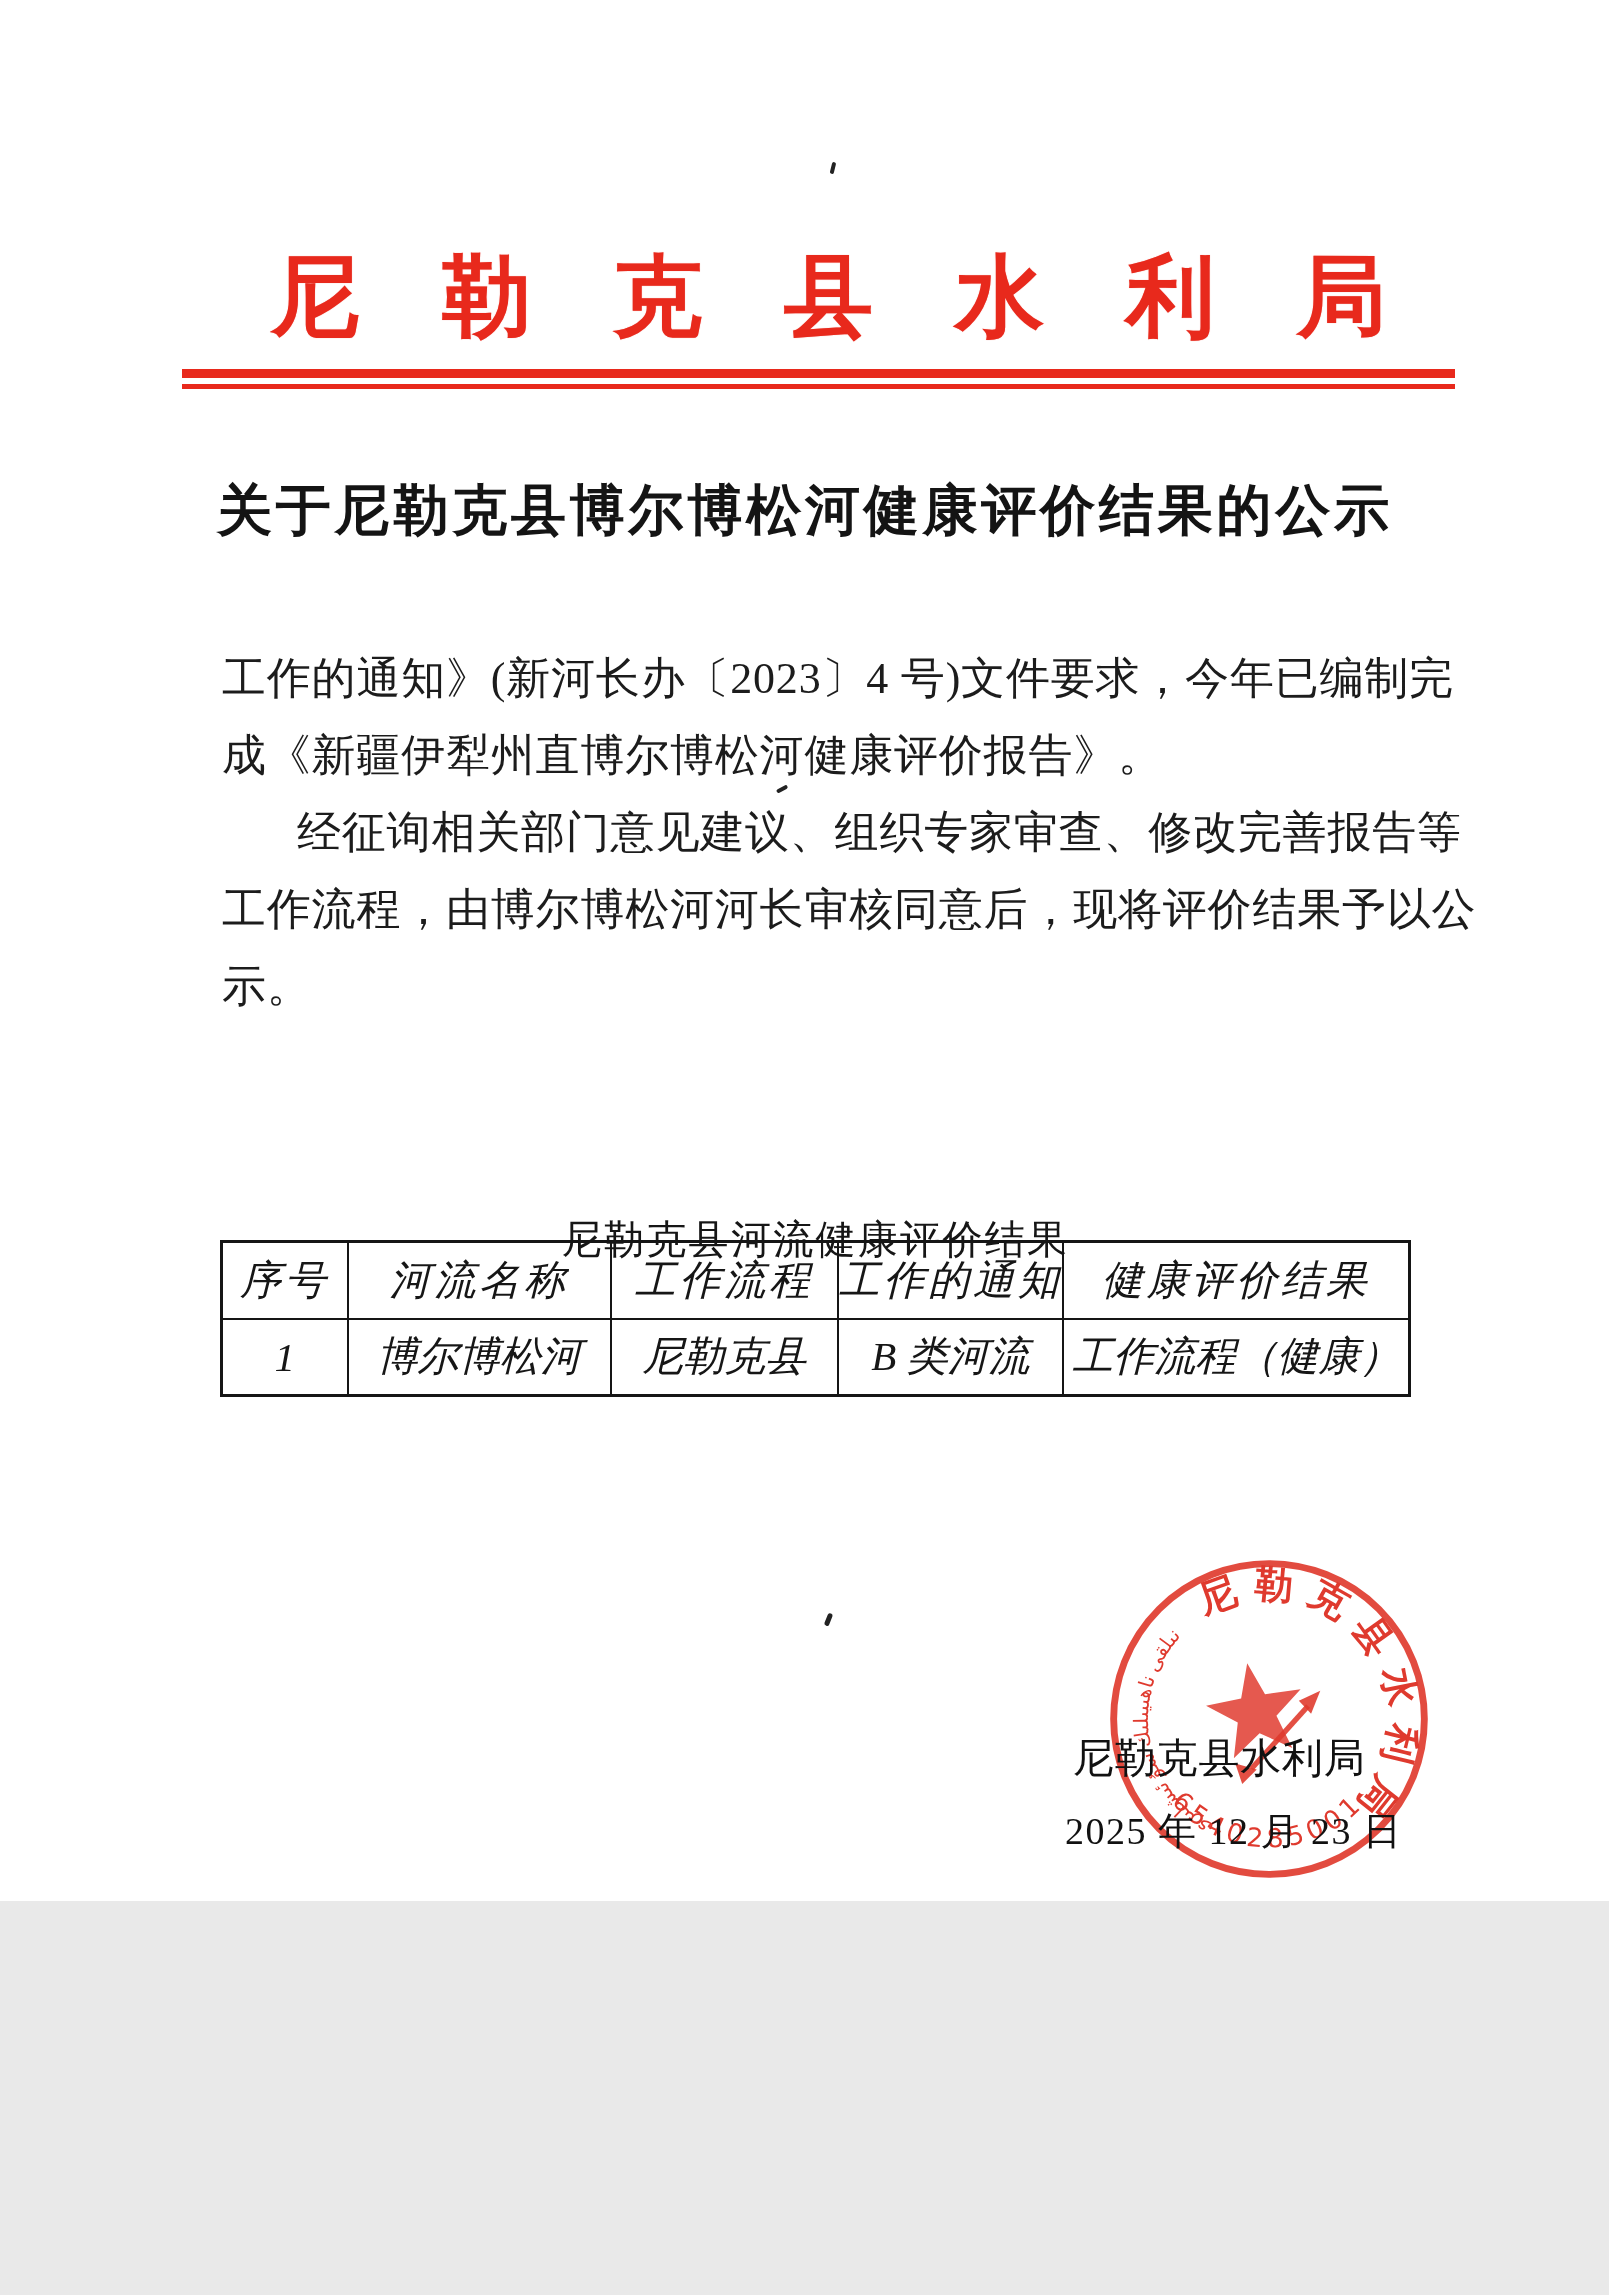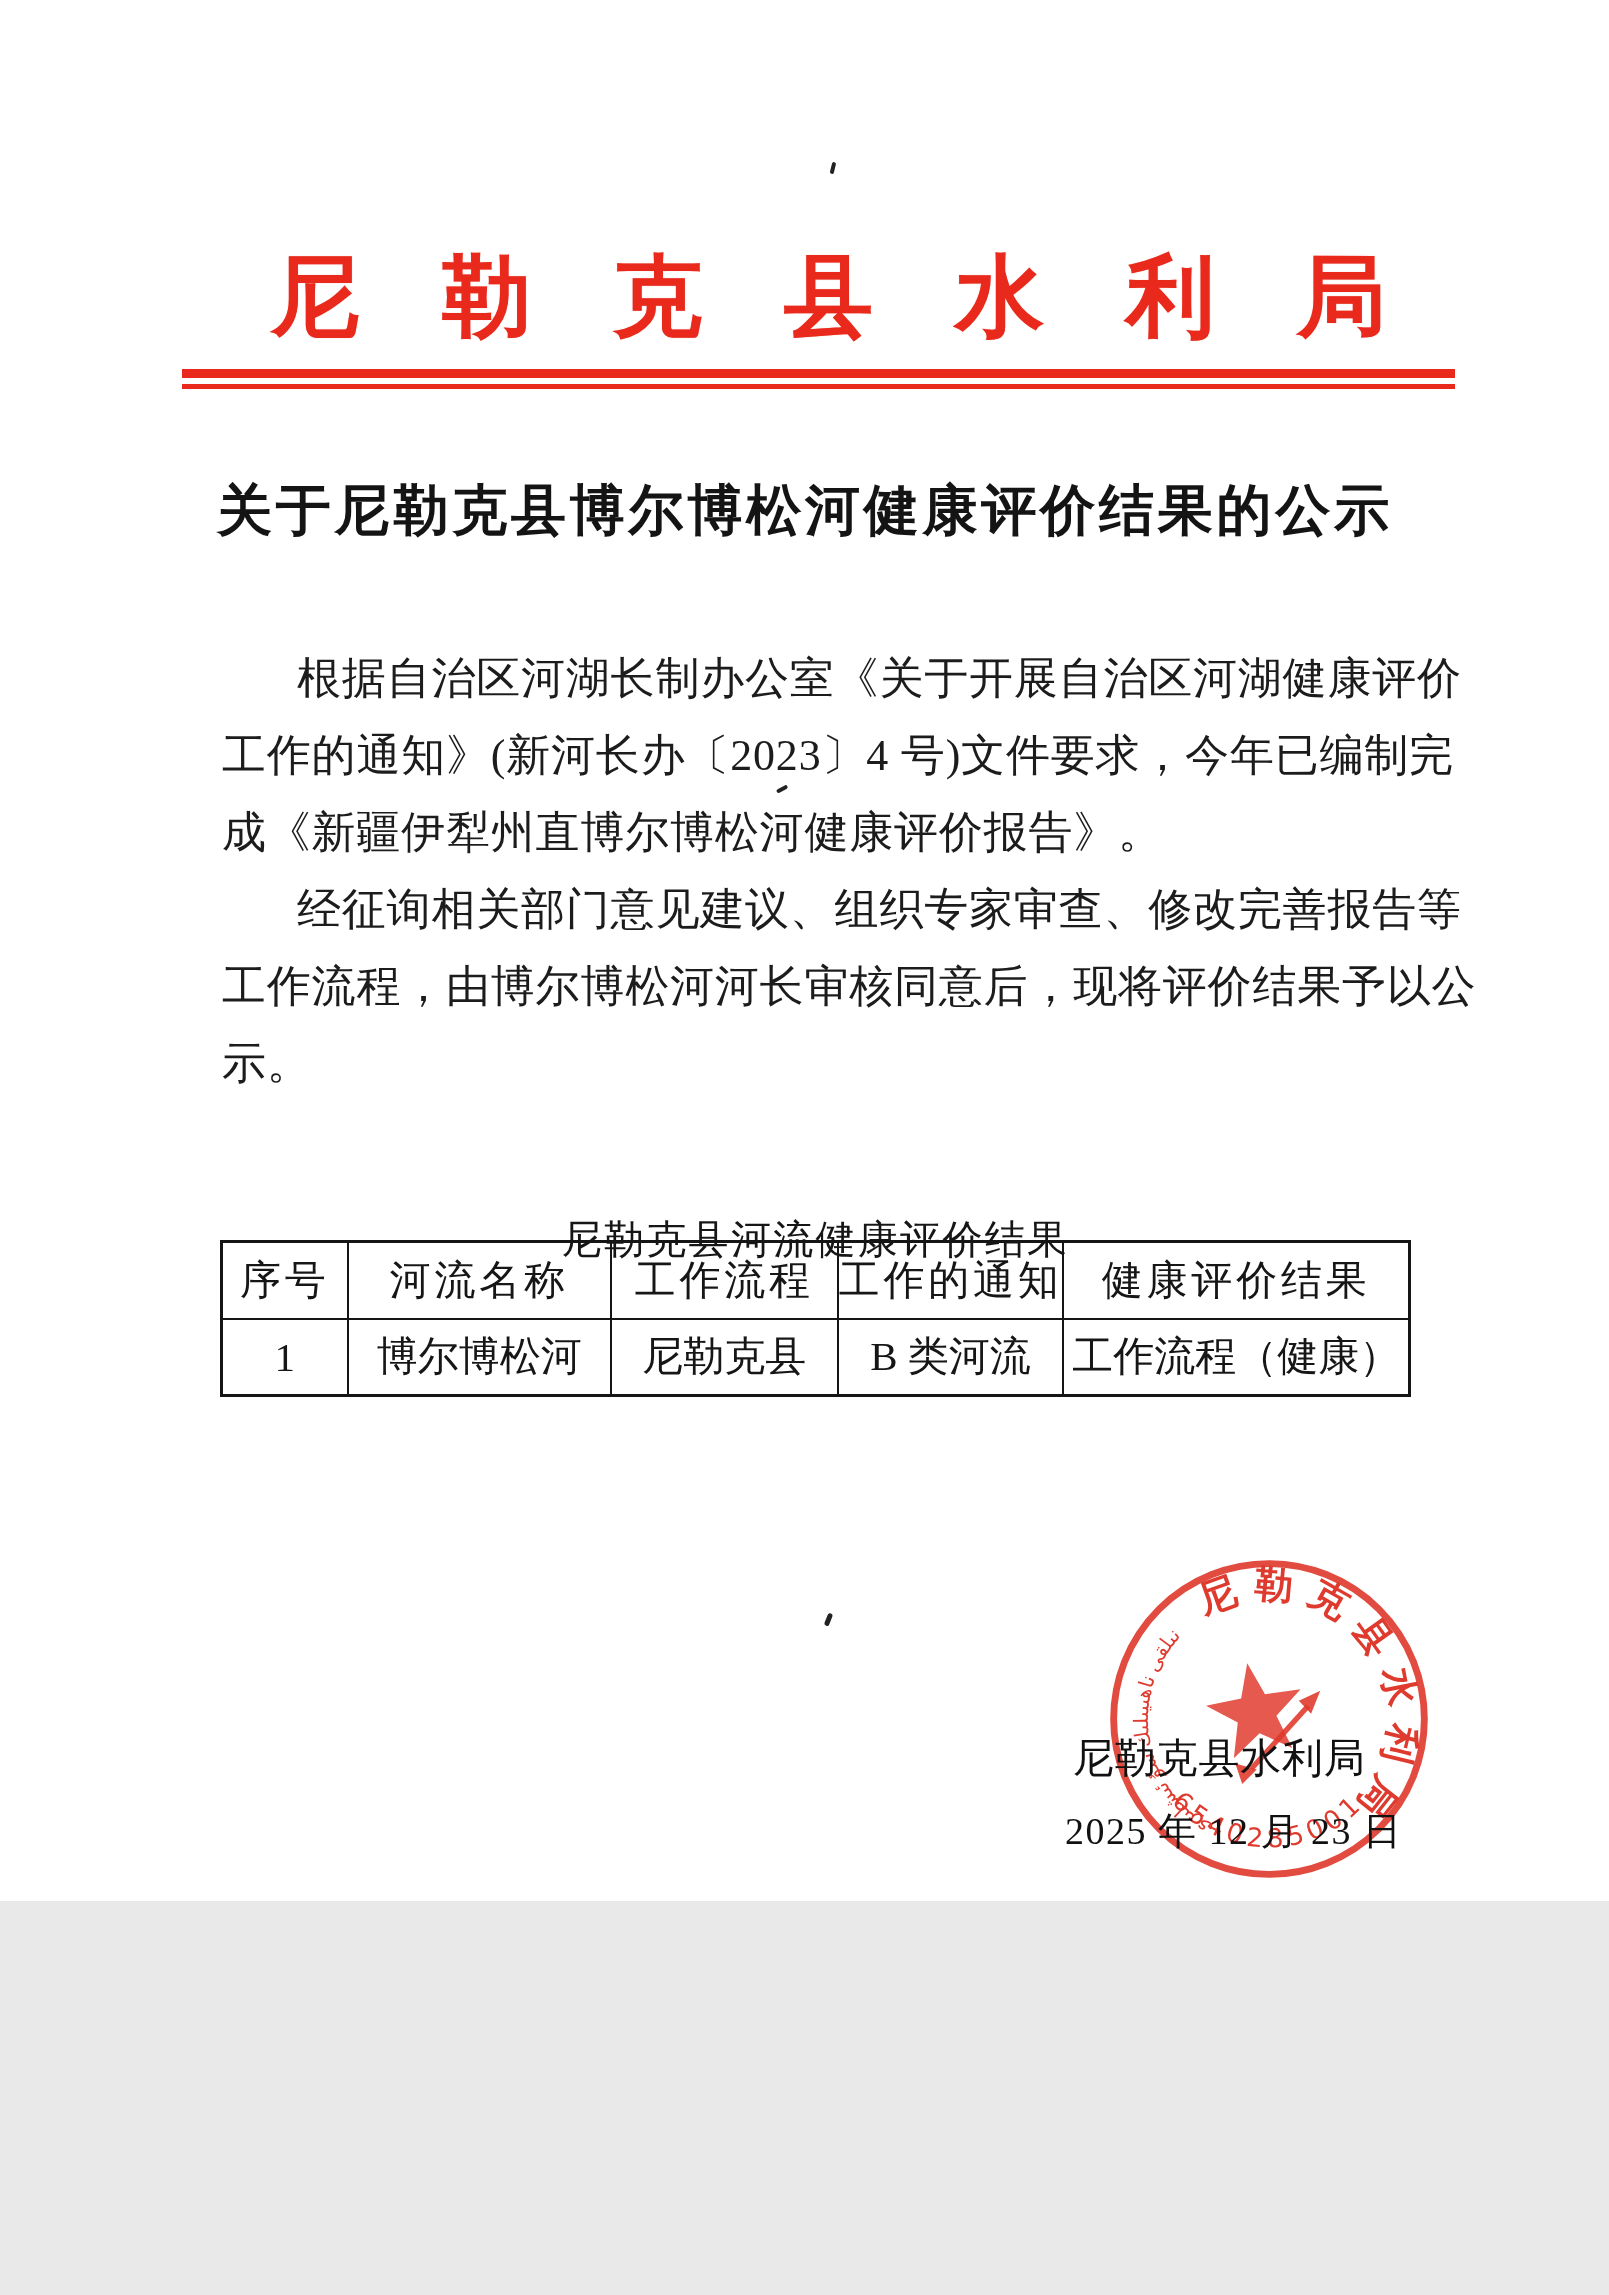--- a/index.html
+++ b/index.html
@@ -54,21 +54,21 @@
     text-align:center;vertical-align:middle;
     padding:0;white-space:nowrap;overflow:hidden;
   }
   .result-table tr{height:77px;}
   .result-table .c0{width:10.5%;}
   .result-table .c1{width:22.2%;}
   .result-table .c2{width:19.1%;}
   .result-table .c3{width:19.0%;}
   .result-table .c4{width:29.2%;}
   .result-table .th-cell{letter-spacing:3.8px;}
-  table{border:3.1px solid #151515;}
+  table{border:3.1px solid #151515;font-style:italic;}
   
   .stamp{
     position:absolute;left:1106px;top:1556px;width:326px;height:326px;
     mix-blend-mode:multiply;opacity:.93;
   }
   .sig-org{
     position:absolute;left:1073px;top:1731px;
     font-size:41px;letter-spacing:0.8px;color:#111;white-space:nowrap;
   }
   .sig-date{
@@ -90,21 +90,20 @@
   <div class="speck speck-2"></div>
   <div class="speck speck-3"></div>
 
   <div class="org-title">尼勒克县水利局</div>
   <div class="rule rule-top-thick"></div>
   <div class="rule rule-top-thin"></div>
 
   <div class="doc-title">关于尼勒克县博尔博松河健康评价结果的公示</div>
 
   <div class="body-block">
-    <div class="body-line indent">根据自治区河湖长制办公室《关于开展自治区河湖健康评价</div>
     <div class="body-line">工作的通知》(新河长办〔2023〕4 号)文件要求，今年已编制完</div>
     <div class="body-line">成《新疆伊犁州直博尔博松河健康评价报告》。</div>
     <div class="body-line indent">经征询相关部门意见建议、组织专家审查、修改完善报告等</div>
     <div class="body-line">工作流程，由博尔博松河河长审核同意后，现将评价结果予以公</div>
     <div class="body-line">示。</div>
   </div>
 
   <div class="table-title">尼勒克县河流健康评价结果</div>
   <table class="result-table">
     <tbody>

